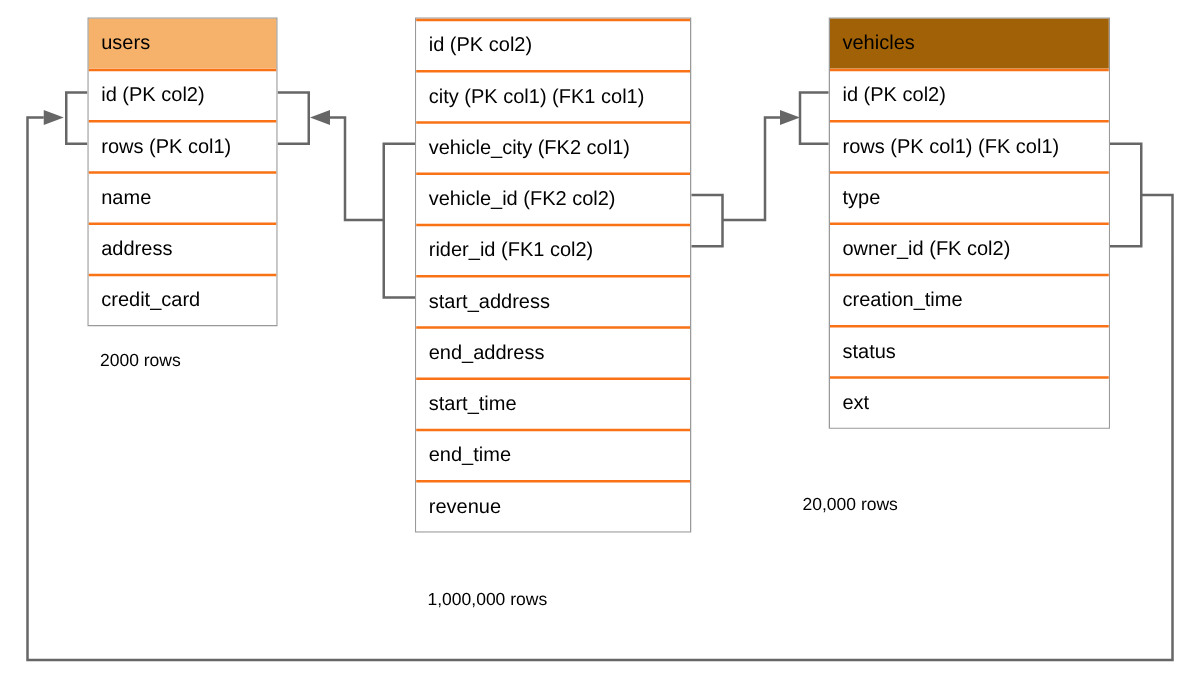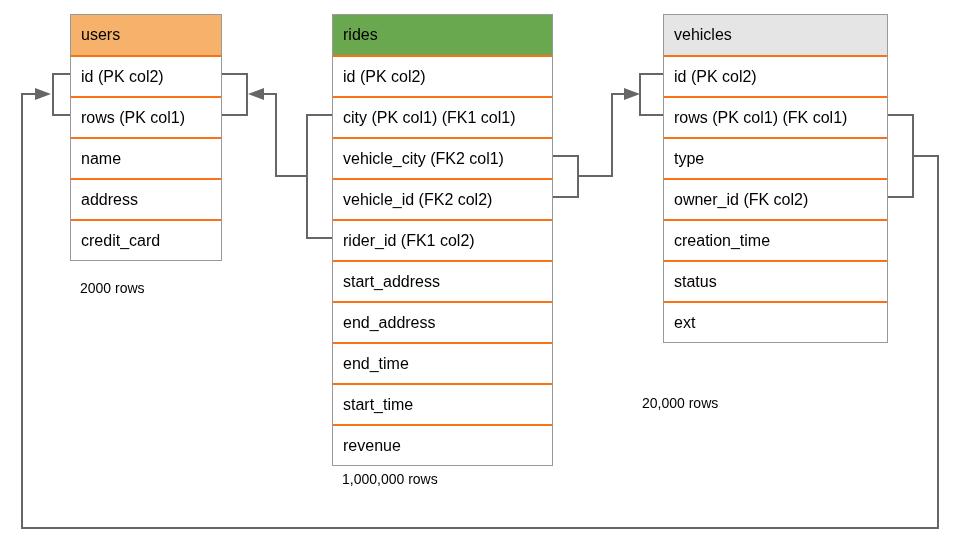--- a/index.html
+++ b/index.html
@@ -59,36 +59,35 @@
     <div class="thead" style="background-color: rgb(246, 178, 107);">users</div>
     <div class="trow">id (PK col2)</div>
     <div class="trow">rows (PK col1)</div>
     <div class="trow">name</div>
     <div class="trow">address</div>
     <div class="trow">credit_card</div>
   </div>
   <div class="rowcount" style="left:80px; top:280px;">2000 rows</div>
 
   <div class="table" style="left: 332px; top: 14px; width: 221px; border-color: rgb(153, 153, 153);">
-    <div class="thead" style="background-color: rgb(106, 168, 79);">rides</div>
     <div class="trow">id (PK col2)</div>
     <div class="trow">city (PK col1) (FK1 col1)</div>
     <div class="trow">vehicle_city (FK2 col1)</div>
     <div class="trow">vehicle_id (FK2 col2)</div>
     <div class="trow">rider_id (FK1 col2)</div>
     <div class="trow">start_address</div>
     <div class="trow">end_address</div>
+    <div class="trow">start_time</div>
     <div class="trow">end_time</div>
-    <div class="trow">start_time</div>
     <div class="trow">revenue</div>
   </div>
   <div class="rowcount" style="left:342px; top:471px;">1,000,000 rows</div>
 
   <div class="table" style="left: 663px; top: 14px; width: 225px; border-color: rgb(153, 153, 153);">
-    <div class="thead" style="background-color: #e5e5e5;">vehicles</div>
+    <div class="thead" style="background-color: #a16207;">vehicles</div>
     <div class="trow">id (PK col2)</div>
     <div class="trow">rows (PK col1) (FK col1)</div>
     <div class="trow">type</div>
     <div class="trow">owner_id (FK col2)</div>
     <div class="trow">creation_time</div>
     <div class="trow">status</div>
     <div class="trow">ext</div>
   </div>
   <div class="rowcount" style="left:642px; top:349px;margin-top:46px;">20,000 rows</div>
 

